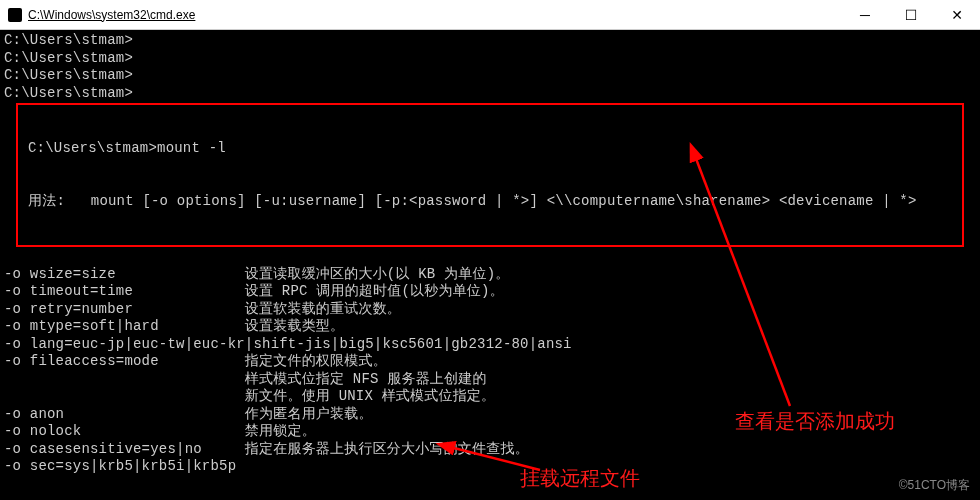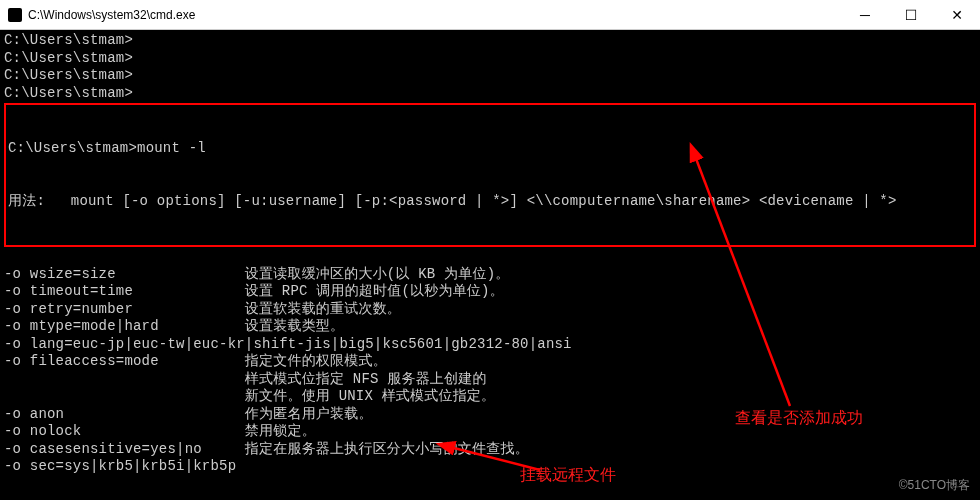--- a/index.html
+++ b/index.html
@@ -1,25 +1,25 @@
 <!DOCTYPE html>
 <html><head>
 <meta charset="utf-8">
 <style>
   * { margin: 0; padding: 0; box-sizing: border-box; }
   body { width: 980px; height: 500px; background: #000; font-family: Consolas, "Courier New", monospace; font-size: 14px; overflow: hidden; position: relative; }
   .titlebar { height: 30px; background: #fff; display: flex; align-items: center; border-bottom: 1px solid #ccc; }
-  .titlebar-title { flex: 1; padding-left: 8px; font-size: 12px; color: #000; font-family: "Segoe UI", sans-serif; display: flex; align-items: center; gap: 6px; }
+  .titlebar-title { flex: 1; padding-left: 8px; font-size: 12px; color: #000; font-family: "Segoe UI", sans-serif; display: flex; align-items: center; gap: 6px; text-decoration: underline; }
   .titlebar-icon { width: 14px; height: 14px; display: inline-block; background: #000; border-radius: 2px; }
   .titlebar-controls { display: flex; height: 100%; }
   .tb-btn { width: 46px; height: 100%; display: flex; align-items: center; justify-content: center; font-family: "Segoe UI", sans-serif; font-size: 14px; color: #000; cursor: pointer; }
   .terminal { color: #ccc; padding: 2px 4px; line-height: 1.25; font-size: 14px; letter-spacing: 0.2px; }
   .terminal div { white-space: pre; }
-  .redbox { border: 2px solid #ff0000; padding: 0 2px; margin: 1px 0; }
-  .annotation { position: absolute; color: #ff1a1a; font-family: "Microsoft YaHei", sans-serif; font-weight: 500; font-size: 16px; }
+  .redbox { border: 2px solid #ff0000; padding: 0 10px; margin: 1px 12px; }
+  .annotation { position: absolute; color: #ff1a1a; font-family: "Microsoft YaHei", sans-serif; font-weight: 500; font-size: 20px; }
   .watermark { position: absolute; right: 10px; bottom: 6px; color: #888; font-size: 12px; font-family: "Microsoft YaHei", sans-serif; text-align: center; }
   svg.arrow { position: absolute; pointer-events: none; }
 </style>
 </head>
 <body>
 
 <div class="titlebar">
   <div class="titlebar-title">
     <span class="titlebar-icon"></span>
     <span>C:\Windows\system32\cmd.exe</span>
@@ -37,21 +37,21 @@
   <div>C:\Users\stmam&gt;</div>
   <div>C:\Users\stmam&gt;</div>
   <div class="redbox">
     <div><span>C:\Users\stmam&gt;</span><span>mount -l</span></div>
     <div>用法:   mount [-o options] [-u:username] [-p:&lt;password | *&gt;] &lt;\\computername\sharename&gt; &lt;devicename | *&gt;</div>
   </div>
   <div> </div>
   <div>-o wsize=size               设置读取缓冲区的大小(以 KB 为单位)。</div>
   <div>-o timeout=time             设置 RPC 调用的超时值(以秒为单位)。</div>
   <div>-o retry=number             设置软装载的重试次数。</div>
-  <div>-o mtype=mode|hard          设置装载类型。</div>
+  <div>-o mtype=soft|hard          设置装载类型。</div>
   <div>-o lang=euc-jp|euc-tw|euc-kr|shift-jis|big5|ksc5601|gb2312-80|ansi</div>
   <div>-o fileaccess=mode          指定文件的权限模式。</div>
   <div>                            样式模式位指定 NFS 服务器上创建的</div>
   <div>                            新文件。使用 UNIX 样式模式位指定。</div>
   <div>-o anon                     作为匿名用户装载。</div>
   <div>-o nolock                   禁用锁定。</div>
   <div>-o casesensitive=yes|no     指定在服务器上执行区分大小写的文件查找。</div>
   <div>-o sec=sys|krb5|krb5i|krb5p</div>
 
 </div>

